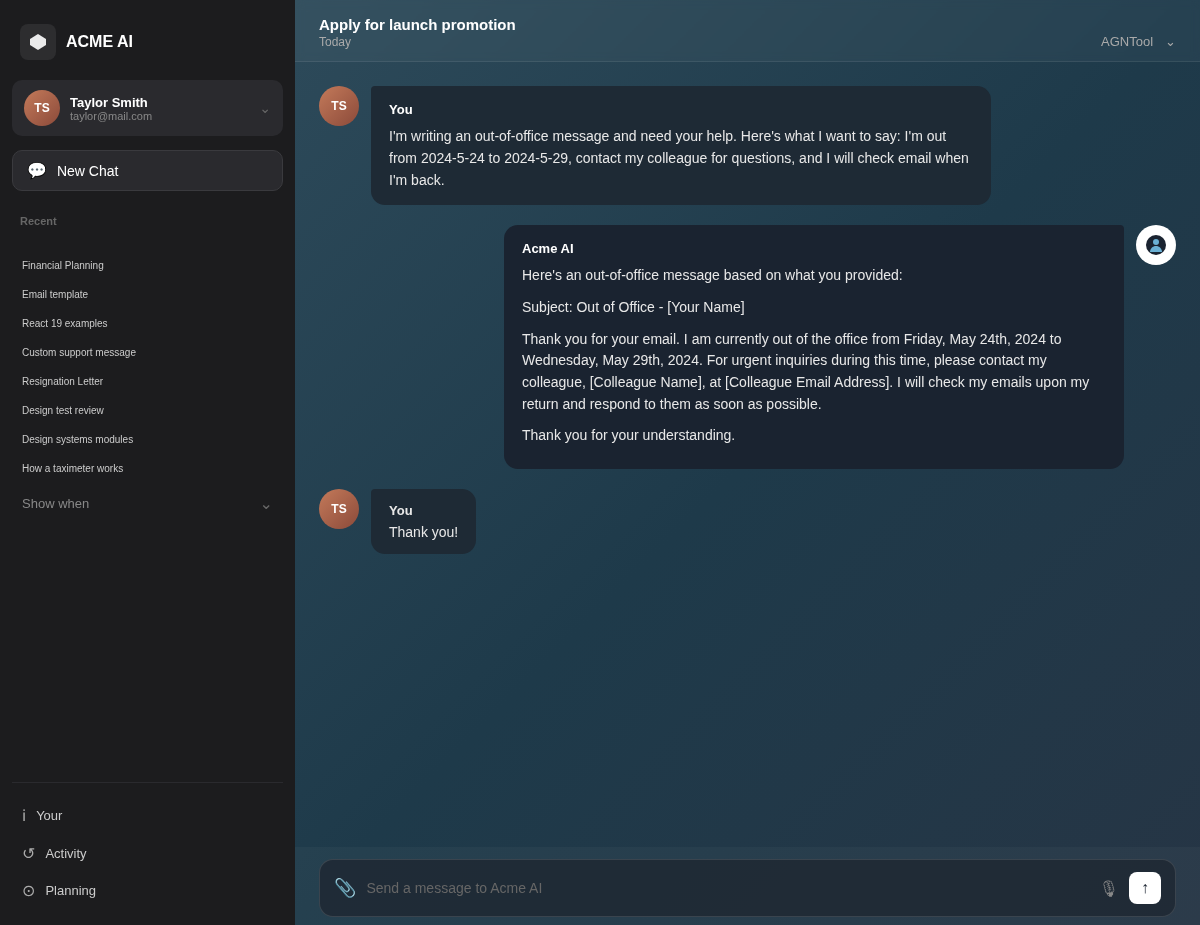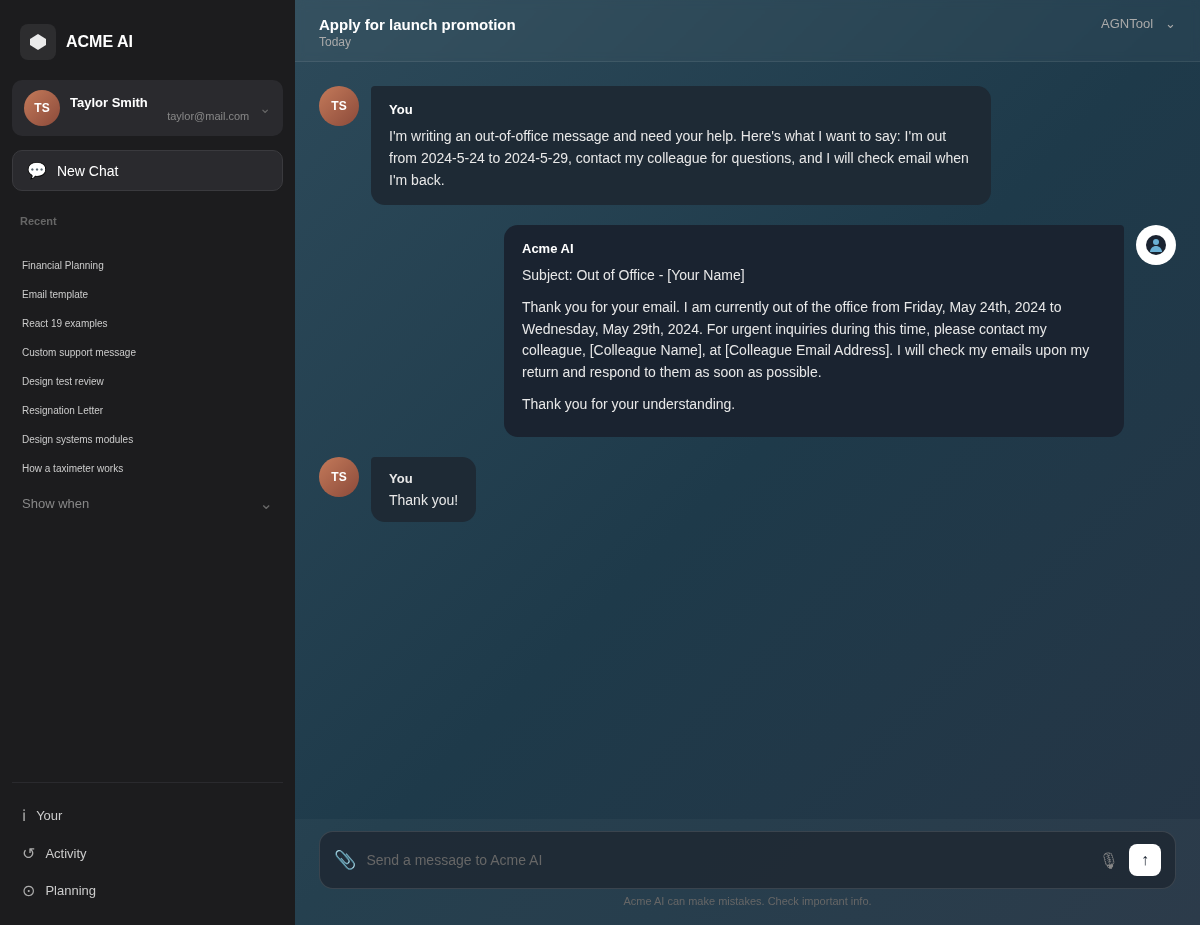--- a/index.html
+++ b/index.html
@@ -60,21 +60,21 @@
     .user-avatar {
       width: 36px;
       height: 36px;
       border-radius: 50%;
       overflow: hidden;
       background: #555;
       flex-shrink: 0;
     }
     .user-info { flex: 1; }
     .user-name { color: #fff; font-size: 13px; font-weight: 600; }
-    .user-email { color: #888; font-size: 11px; text-align: right; }
+    .user-email { color: #888; font-size: 11px; }
     .user-chevron { color: #666; font-size: 14px; }
 
     .new-chat-btn {
       background: #2a2a2e;
       border: 1.5px solid #3a3a3e;
       border-radius: 10px;
       padding: 10px 14px;
       display: flex;
       align-items: center;
       gap: 10px;
@@ -161,21 +161,21 @@
       font-size: 15px;
       font-weight: 600;
     }
     .chat-subtitle {
       color: #aaa;
       font-size: 12px;
       margin-top: 2px;
     }
     .chat-header-row {
       display: flex;
-      align-items: flex-start;
+      align-items: flex-end;
       justify-content: space-between;
     }
     .model-badge {
       color: #aaa;
       font-size: 13px;
       display: flex;
       align-items: center;
       gap: 12px;
     }
 
@@ -351,24 +351,24 @@
   <div class="nav-item">
     <span>Email template</span>
   </div>
   <div class="nav-item">
     <span>React 19 examples</span>
   </div>
   <div class="nav-item">
     <span>Custom support message</span>
   </div>
   <div class="nav-item">
+    <span>Resignation Letter</span>
+  </div>
+  <div class="nav-item">
     <span>Design test review</span>
-  </div>
-  <div class="nav-item">
-    <span>Resignation Letter</span>
   </div>
   <div class="nav-item">
     <span>Design systems modules</span>
   </div>
   <div class="nav-item">
     <span>How a taximeter works</span>
   </div>
 
   <div class="show-more-btn">
     <span>Show when</span>
@@ -421,20 +421,21 @@
       <div class="ai-avatar-circle">
         <svg width="22" height="22" viewBox="0 0 22 22" fill="none">
           <circle cx="11" cy="11" r="10" fill="#1a2330"></circle>
           <circle cx="11" cy="8" r="3" fill="#6ab0d4"></circle>
           <path d="M5 18c0-3.3 2.7-6 6-6s6 2.7 6 6" fill="#6ab0d4"></path>
         </svg>
       </div>
       <div class="message-bubble ai-bubble">
         <div class="bubble-sender">Acme AI</div>
         <div class="ai-message-content">
+          <p>Here's an out-of-office message based on what you provided:</p>
           <p>Subject: Out of Office - [Your Name]</p>
           <p>Thank you for your email. I am currently out of the office from Friday, May 24th, 2024 to Wednesday, May 29th, 2024. For urgent inquiries during this time, please contact my colleague, [Colleague Name], at [Colleague Email Address]. I will check my emails upon my return and respond to them as soon as possible.</p>
           <p>Thank you for your understanding.</p>
         </div>
       </div>
     </div>
 
     <div class="message-row user">
       <div class="msg-avatar">
         <div class="avatar-taylor">TS</div>
@@ -449,15 +450,14 @@
 
   <div class="input-area">
     <div class="input-box-wrapper">
       <span class="attach-icon">📎</span>
       <input class="input-field" type="text" placeholder="Send a message to Acme AI" style="">
       <span class="voice-icon">🎙</span>
       <div class="send-btn">
         <span>↑</span>
       </div>
     </div>
-    <div class="disclaimer">Acme AI can make mistakes. Check important info.</div>
   </div>
 </div>
 
 </body></html>

